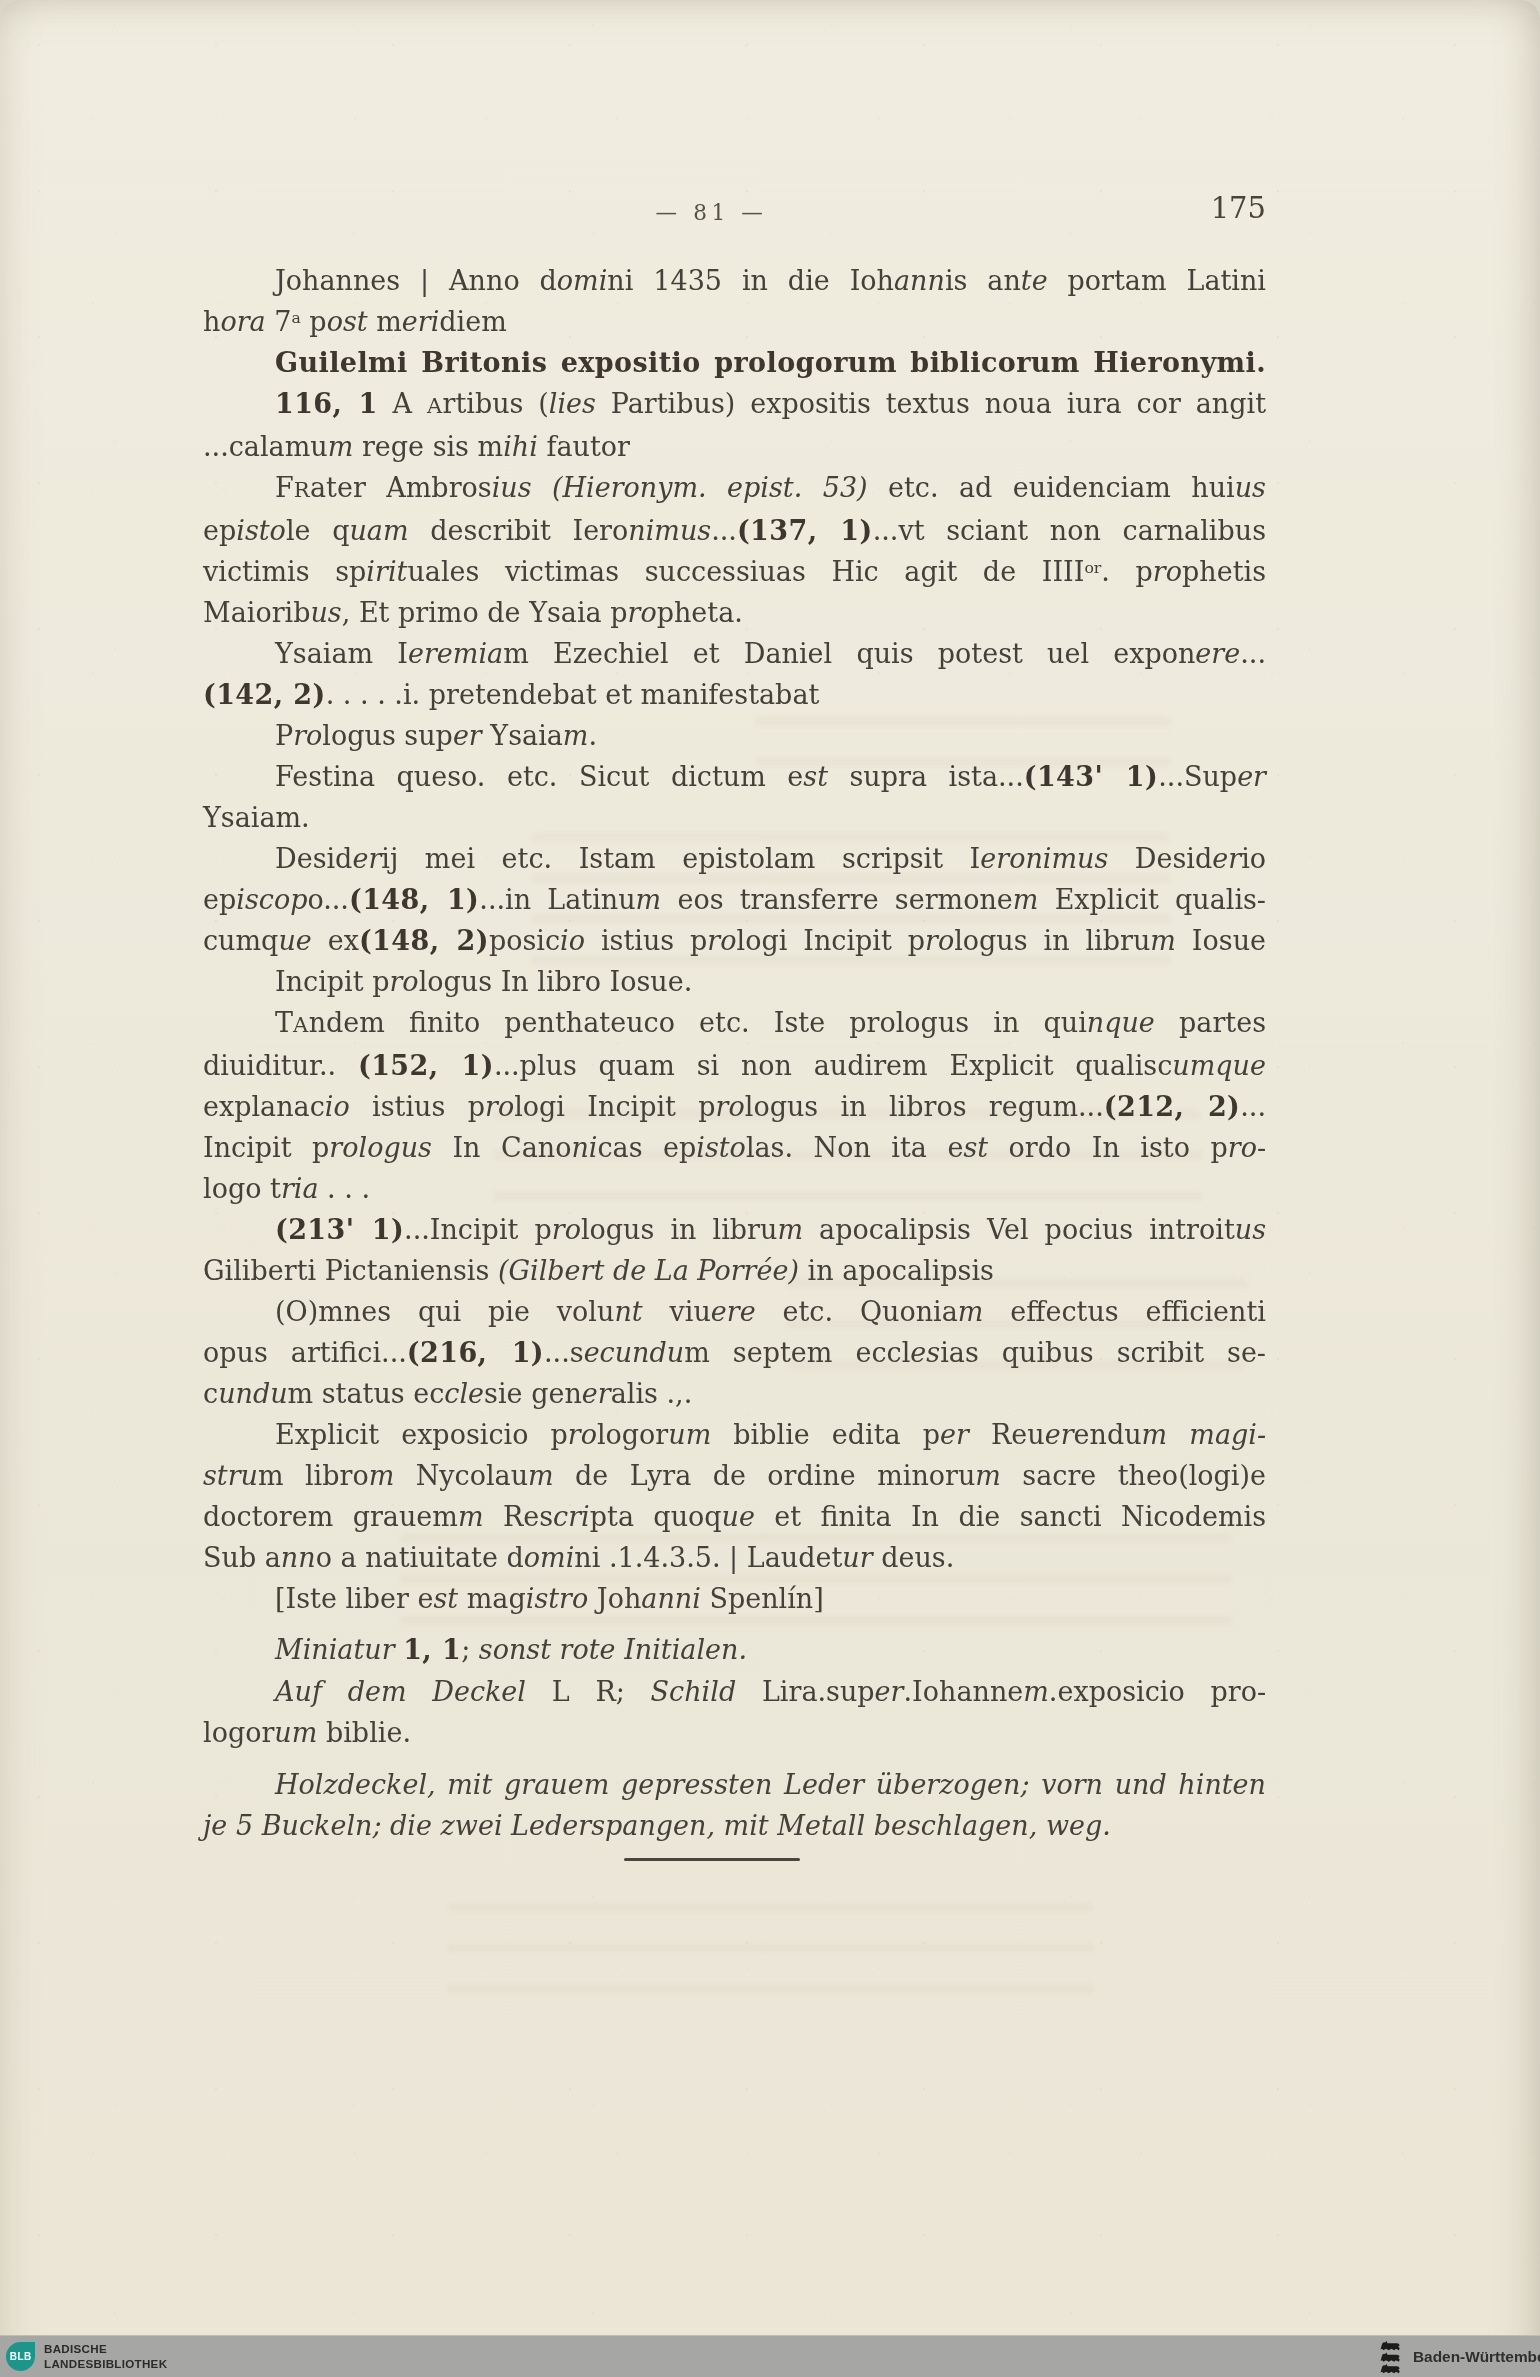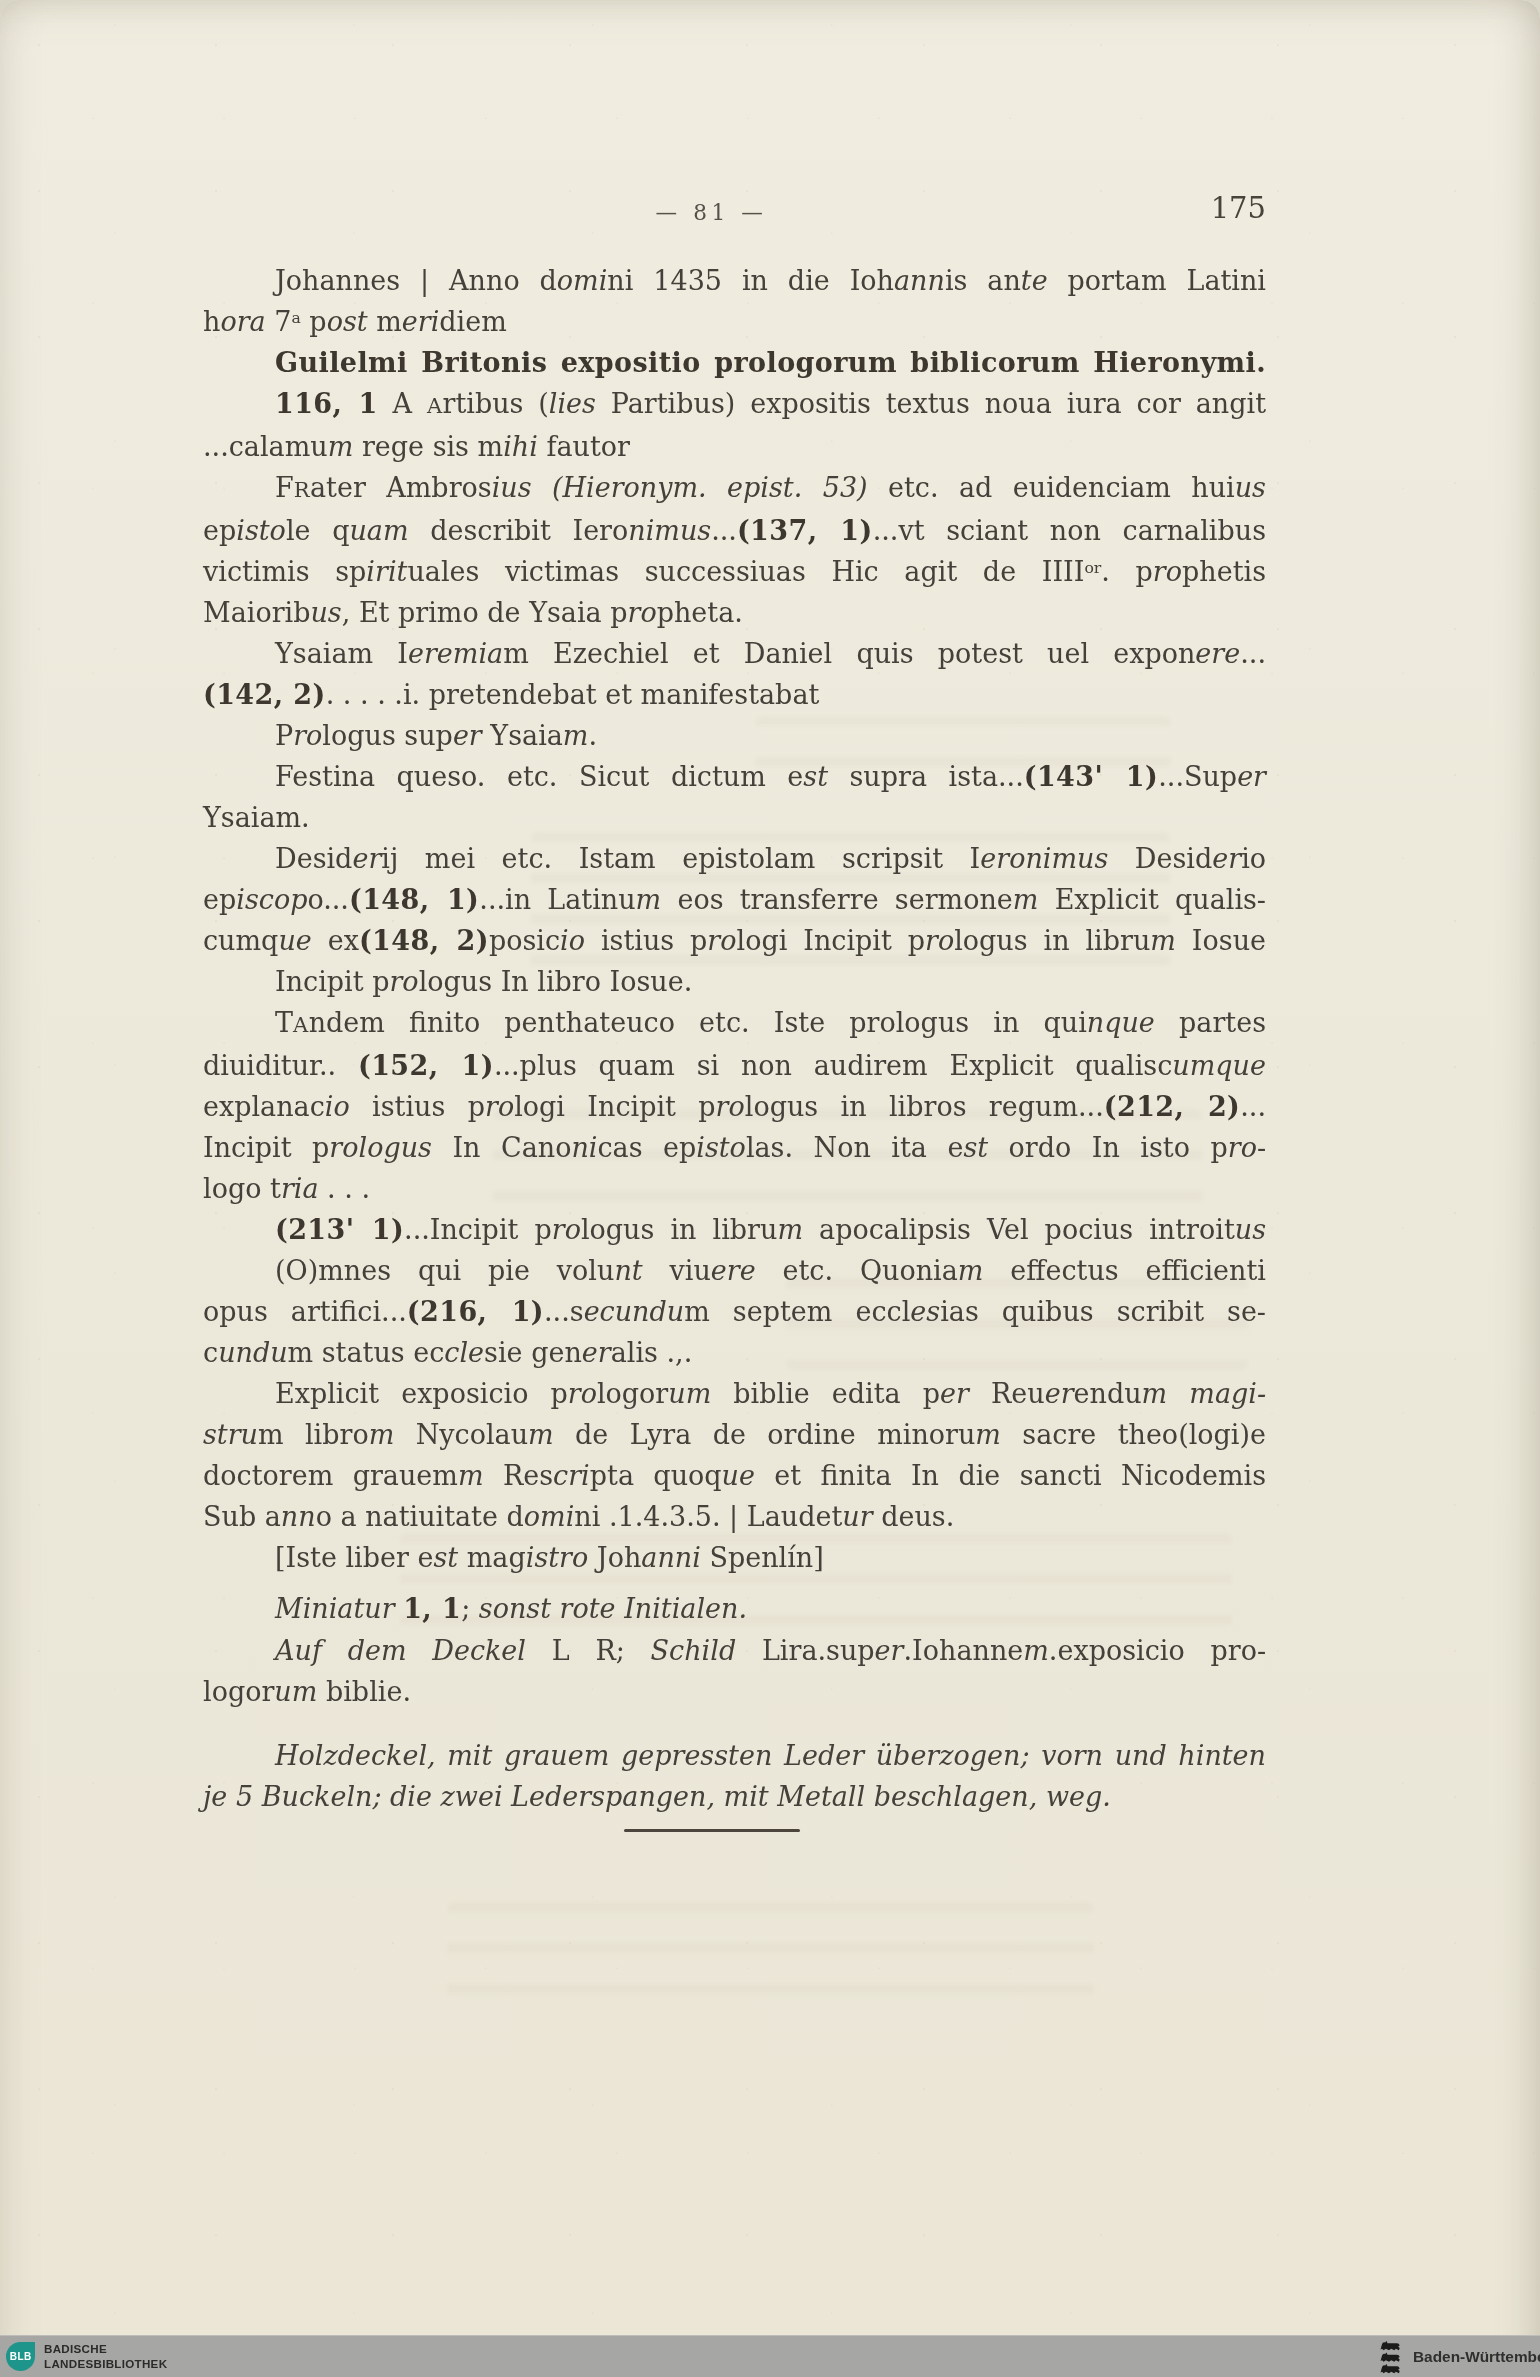--- a/index.html
+++ b/index.html
@@ -91,32 +91,33 @@
       <div class="line ind"><span>Desid</span><i>er</i><span>ij mei etc. Istam epistolam scripsit I</span><i>eronimus</i><span> Desid</span><i>er</i><span>io</span></div>
       <div class="line"><span>ep</span><i>iscop</i><span>o...</span><b>(148, 1)</b><span>...in Latinu</span><i>m</i><span> eos transferre sermone</span><i>m</i><span> Explicit qualis-</span></div>
       <div class="line"><span>cumq</span><i>ue</i><span> ex</span><b>(148, 2)</b><span>posic</span><i>io</i><span> istius p</span><i>ro</i><span>logi Incipit p</span><i>ro</i><span>logus in libru</span><i>m</i><span> Iosue</span></div>
       <div class="line end ind"><span>Incipit p</span><i>ro</i><span>logus In libro Iosue.</span></div>
       <div class="line ind"><span>T</span><span class="sc">A</span><span>ndem finito penthateuco etc. Iste prologus in qui</span><i>nque</i><span> partes</span></div>
       <div class="line"><span>diuiditur.. </span><b>(152, 1)</b><span>...plus quam si non audirem Explicit qualisc</span><i>umque</i></div>
       <div class="line"><span>explanac</span><i>io</i><span> istius p</span><i>ro</i><span>logi Incipit p</span><i>ro</i><span>logus in libros regum...</span><b>(212, 2)</b><span>...</span></div>
       <div class="line"><span>Incipit p</span><i>rologus</i><span> In Cano</span><i>ni</i><span>cas ep</span><i>isto</i><span>las. Non ita e</span><i>st</i><span> ordo In isto p</span><i>ro</i><span>-</span></div>
       <div class="line end"><span>logo t</span><i>ria</i><span> . . .</span></div>
       <div class="line ind"><b>(213' 1)</b><span>...Incipit p</span><i>ro</i><span>logus in libru</span><i>m</i><span> apocalipsis Vel pocius introit</span><i>us</i></div>
+      <div class="line end"><span>Giliberti Pictaniensis </span><i>(Gilbert de La Porrée)</i><span> in apocalipsis</span></div>
       <div class="line ind"><span>(O)mnes qui pie volu</span><i>nt</i><span> viu</span><i>ere</i><span> etc. Quonia</span><i>m</i><span> effectus efficienti</span></div>
       <div class="line"><span>opus artifici...</span><b>(216, 1)</b><span>...s</span><i>ecundu</i><span>m septem eccl</span><i>es</i><span>ias quibus scribit se-</span></div>
       <div class="line end"><span>c</span><i>undu</i><span>m status ec</span><i>cle</i><span>sie gen</span><i>er</i><span>alis .,.</span></div>
       <div class="line ind"><span>Explicit exposicio p</span><i>ro</i><span>logor</span><i>um</i><span> biblie edita p</span><i>er</i><span> Reu</span><i>er</i><span>endu</span><i>m</i><span> </span><i>magi-</i></div>
       <div class="line"><i>stru</i><span>m libro</span><i>m</i><span> Nycolau</span><i>m</i><span> de Lyra de ordine minoru</span><i>m</i><span> sacre theo(logi)e</span></div>
       <div class="line"><span>doctorem grauem</span><i>m</i><span> Res</span><i>cri</i><span>pta quoq</span><i>ue</i><span> et finita In die sancti Nicodemis</span></div>
       <div class="line end"><span>Sub a</span><i>nn</i><span>o a natiuitate d</span><i>omi</i><span>ni .1.4.3.5. | Laudet</span><i>ur</i><span> deus.</span></div>
       <div class="line end ind"><span>[Iste liber e</span><i>st</i><span> mag</span><i>istro</i><span> Joh</span><i>anni</i><span> Spenlín]</span></div>
       <div class="line end ind" style="margin-top: 10px;"><i>Miniatur </i><b>1, 1</b><span>; </span><i>sonst rote Initialen.</i></div>
       <div class="line ind" style="margin-top: 1px;"><i>Auf dem Deckel </i><span>L R; </span><i>Schild</i><span> Lira.sup</span><i>er</i><span>.Iohanne</span><i>m</i><span>.exposicio pro-</span></div>
       <div class="line end"><span>logor</span><i>um</i><span> biblie.</span></div>
-      <div class="line ind" style="margin-top: 23px;"><i>Holzdeckel, mit grauem gepressten Leder überzogen; vorn und hinten</i></div>
+      <div class="line ind" style="margin-top: 11px;"><i>Holzdeckel, mit grauem gepressten Leder überzogen; vorn und hinten</i></div>
       <div class="line end"><i>je 5 Buckeln; die zwei Lederspangen, mit Metall beschlagen, weg.</i></div>
       <div class="end-rule"></div>
     </div>
 
   <div class="footer-bar">
     <div class="blb-logo">
       <span>BLB</span>
     </div>
     <div class="library-name">
       <div>BADISCHE</div>

